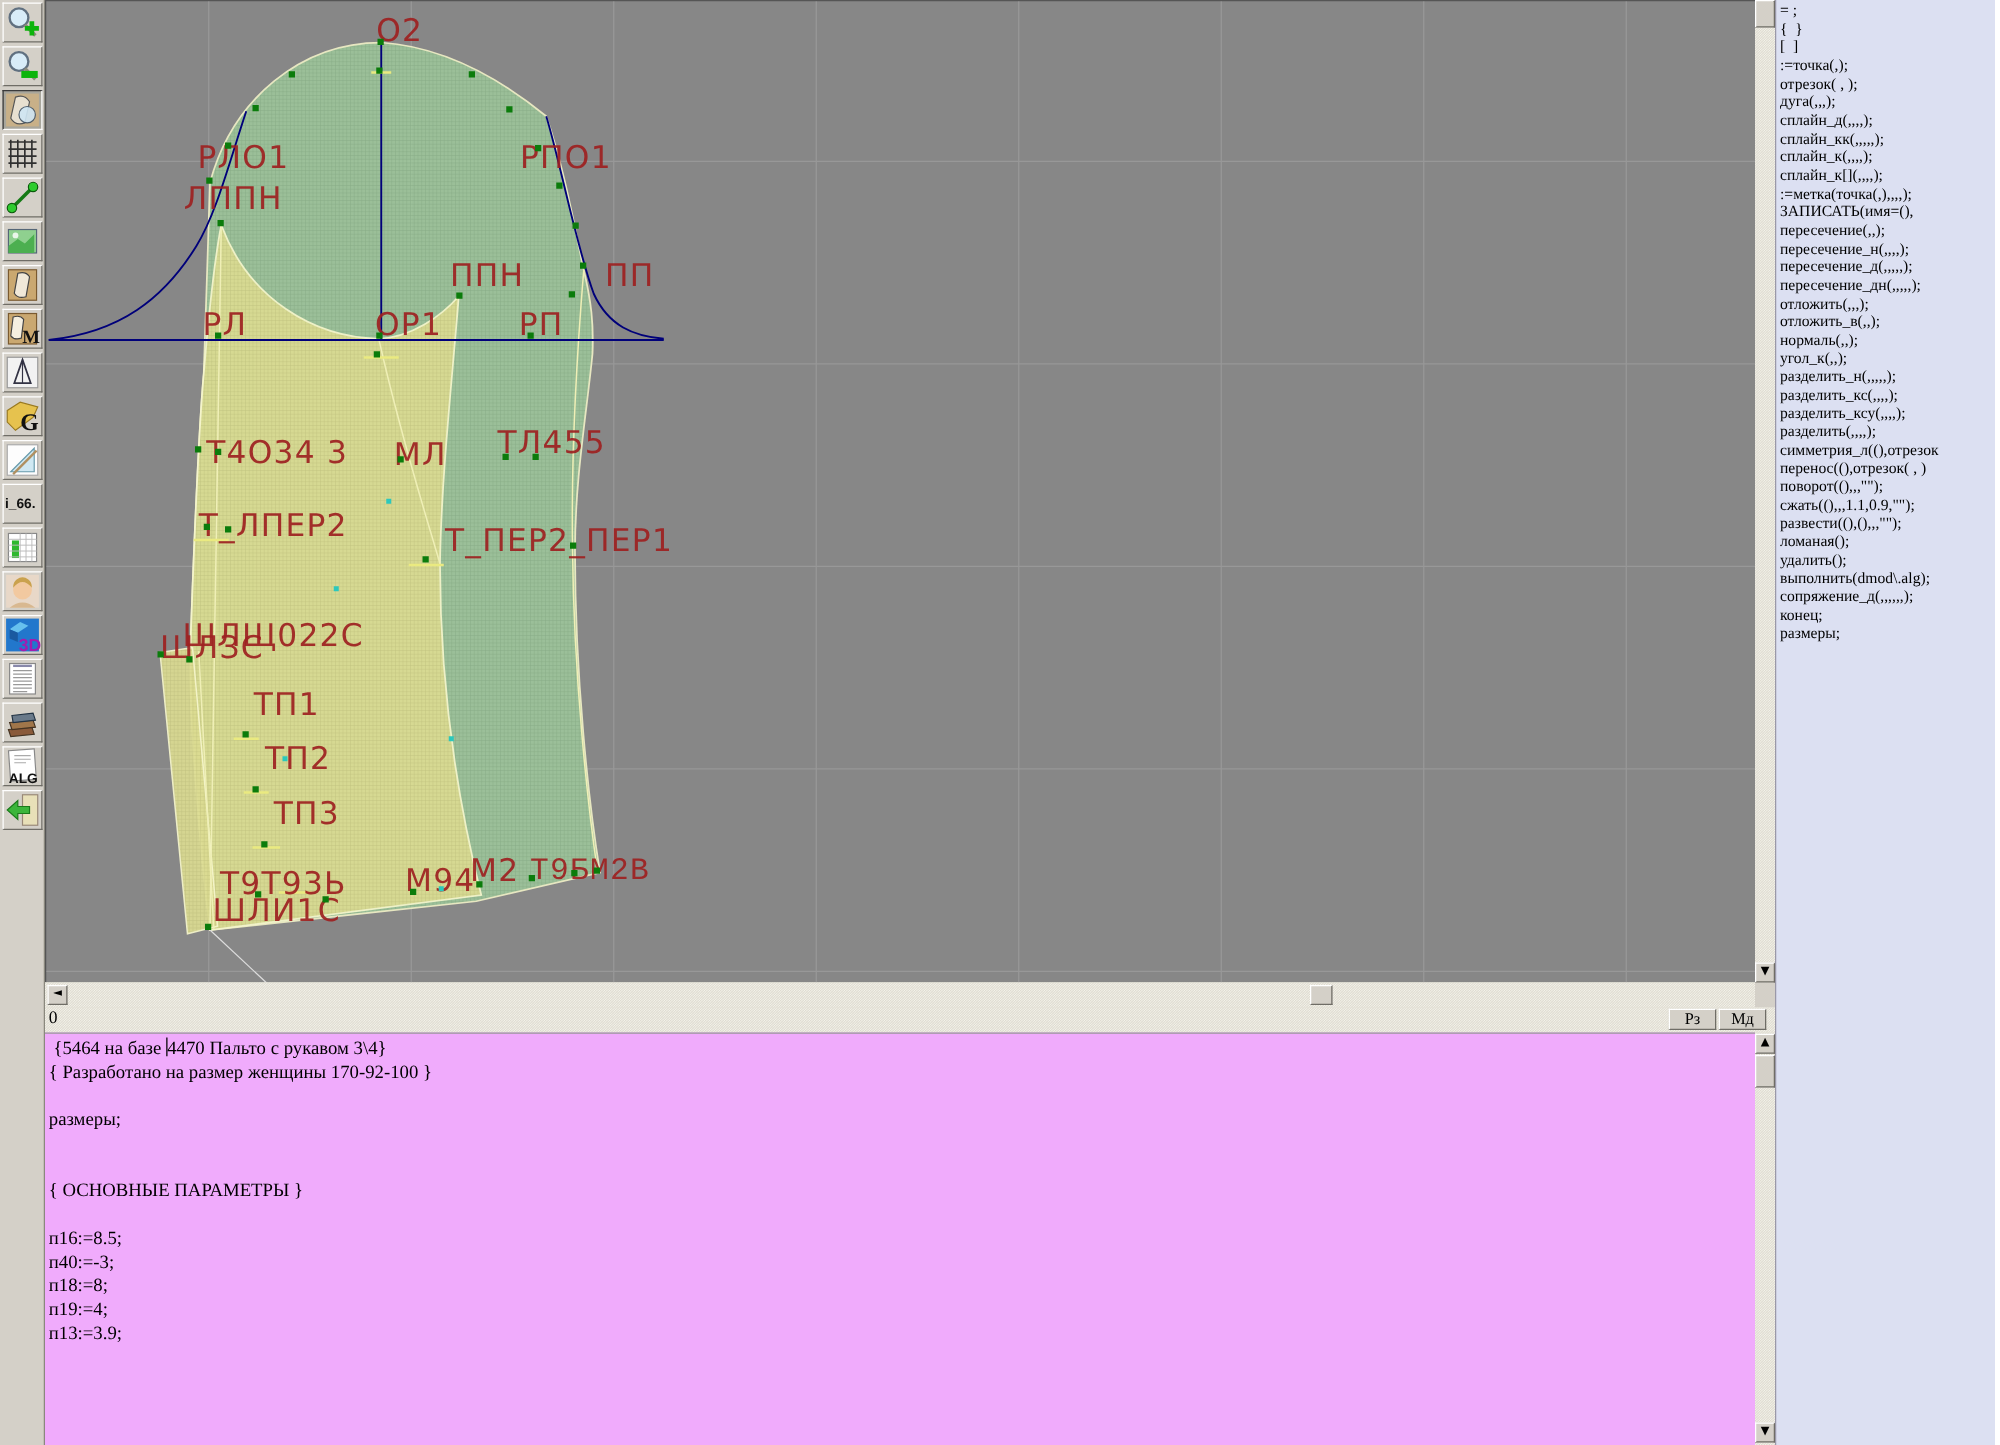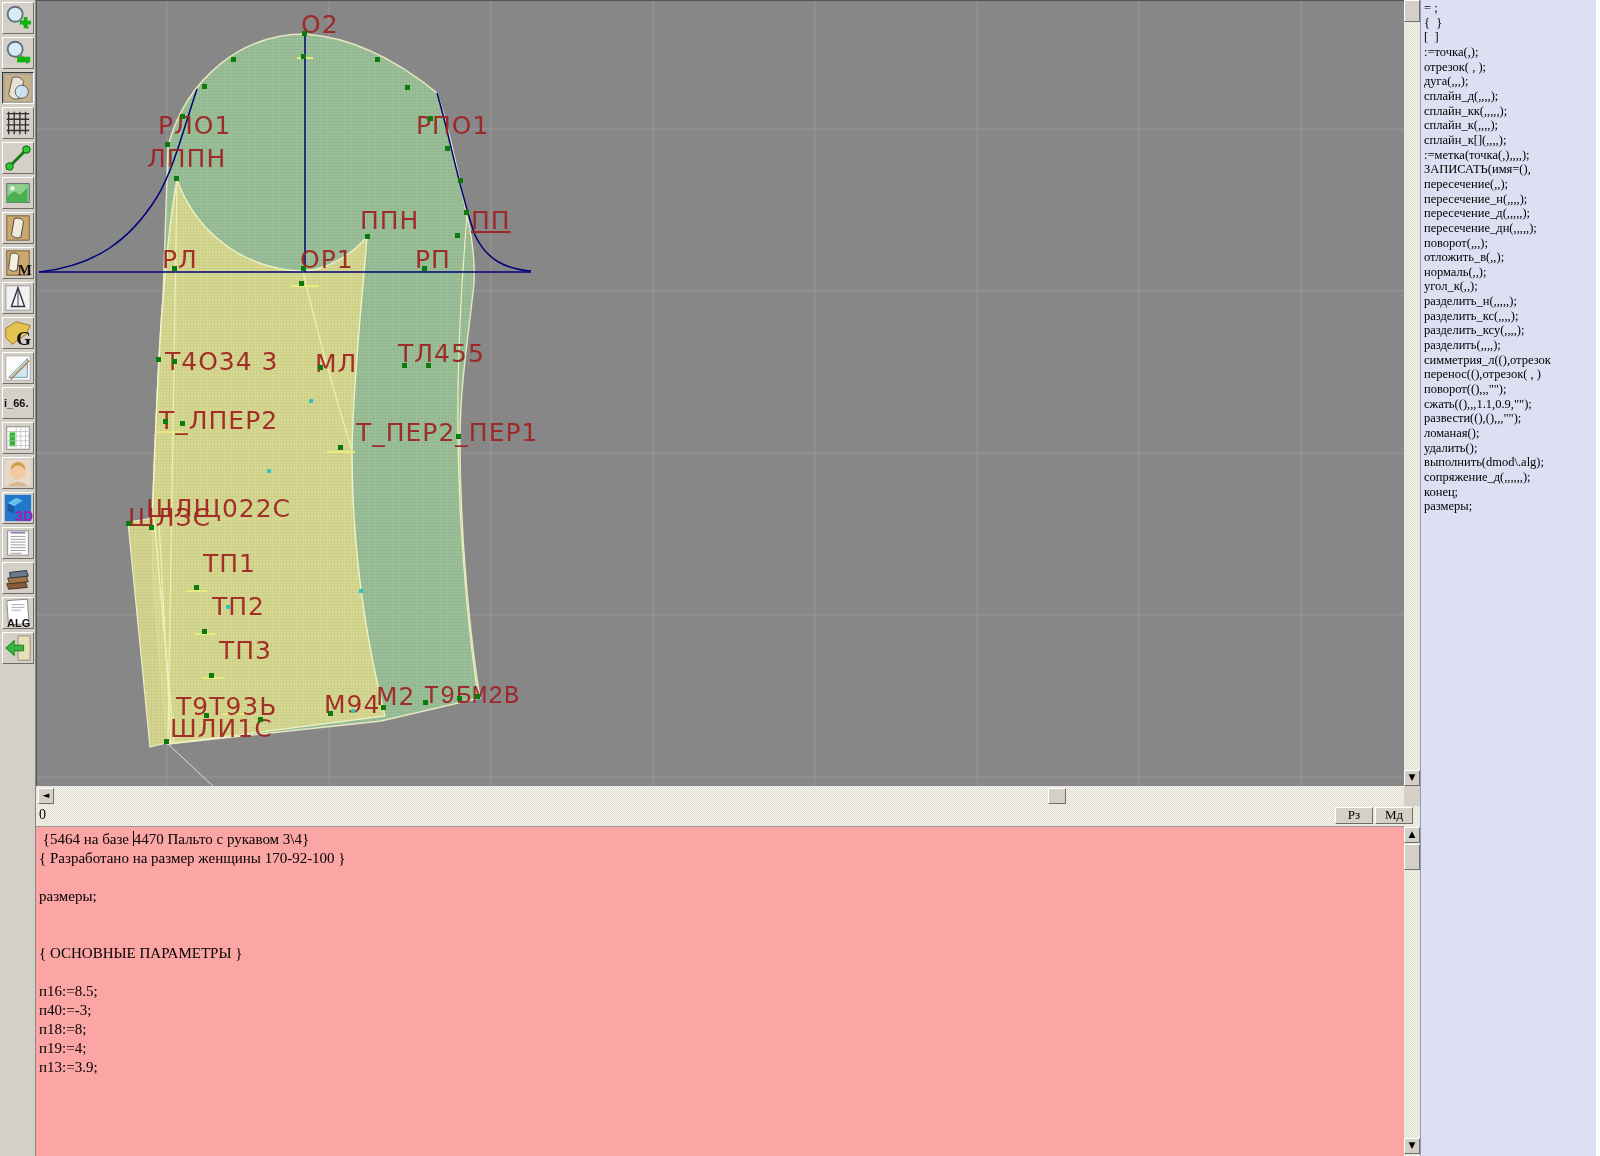--- a/index.html
+++ b/index.html
@@ -44,21 +44,21 @@
   .sthumb { position:absolute; background:#d4d0c8; box-sizing:border-box;
     border:1px solid; border-color:#ffffff #6f6d66 #6f6d66 #ffffff; }
   
   #status { position:absolute; left:36px; top:806px; width:1384px; height:20px; }
   #status .zero { position:absolute; left:3px; top:1px; font-size:14px; color:#000; }
   .statbtn { position:absolute; top:1px; width:38px; height:17px; background:#d4d0c8;
     box-sizing:border-box; border:1px solid; border-color:#ffffff #6f6d66 #6f6d66 #ffffff;
     font:13px "Liberation Serif",serif; line-height:14px; text-align:center; }
   
   #editor { position:absolute; left:36px; top:826px; width:1368px; height:330px;
-    background:#fca5a5; color:#000; font-size:15px; overflow:hidden;
+    background:#f0abfc; color:#000; font-size:15px; overflow:hidden;
     padding:3px 0 0 3px; box-sizing:border-box; border-top:1px solid #999; }
   .eline { height:19px; line-height:19px; white-space:pre; }
   .caret { display:inline-block; width:1px; height:15px; background:#000; vertical-align:-2px; }
   
   #sidebar { position:absolute; left:1420px; top:0; width:180px; height:1156px;
     background:#dce0f2; border-left:1px solid #9a98a8; box-sizing:border-box;
     padding-top:1px; overflow:hidden; }
   #sidebar:after { content:""; position:absolute; right:0; top:0; width:4px; height:100%; background:#fff; }
   .sline { height:14.66px; line-height:14.66px; font-size:12.5px; color:#000;
     white-space:pre; overflow:hidden; padding-left:3px; cursor:default; }
@@ -205,21 +205,21 @@
     </g>
 
     <path d="M167,743 L213,786" stroke="#dddddd" stroke-width="1"></path>
   </svg>
   <div id="labels-layer">
       <div class="clabel" style="left: 264px; top: 12px;">О2</div>
       <div class="clabel" style="left: 121px; top: 113px;">РЛО1</div>
       <div class="clabel" style="left: 110px; top: 146px;">ЛППН</div>
       <div class="clabel" style="left: 379px; top: 113px;">РПО1</div>
       <div class="clabel" style="left: 323px; top: 208px; text-align: right;">ППН</div>
-      <div class="clabel" style="left: 434px; top: 208px; text-decoration: underline;">ПП</div>
+      <div class="clabel" style="left: 447px; top: 208px;">ПП</div>
       <div class="clabel" style="left: 125px; top: 247px;">РЛ</div>
       <div class="clabel" style="left: 263px; top: 247px;">ОР1</div>
       <div class="clabel" style="left: 378px; top: 247px;">РП</div>
       <div class="clabel" style="left: 128px; top: 349px;">Т4О34 3</div>
       <div class="clabel" style="left: 278px; top: 351px;">МЛ</div>
       <div class="clabel" style="left: 361px; top: 341px;">ТЛ455</div>
       <div class="clabel" style="left: 122px; top: 408px;">Т_ЛПЕР2</div>
       <div class="clabel" style="left: 319px; top: 420px;">Т_ПЕР2_ПЕР1</div>
       <div class="clabel" style="left: 109px; top: 496px;">ШЛЩ022С</div>
       <div class="clabel" style="left: 91px; top: 505px;">ШЛЗС</div>
@@ -329,21 +329,21 @@
     <div class="sline">сплайн_д(,,,,);</div>
     <div class="sline">сплайн_кк(,,,,,);</div>
     <div class="sline">сплайн_к(,,,,);</div>
     <div class="sline">сплайн_к[](,,,,);</div>
     <div class="sline">:=метка(точка(,),,,,);</div>
     <div class="sline">ЗАПИСАТЬ(имя=(),</div>
     <div class="sline">пересечение(,,);</div>
     <div class="sline">пересечение_н(,,,,);</div>
     <div class="sline">пересечение_д(,,,,,);</div>
     <div class="sline">пересечение_дн(,,,,,);</div>
-    <div class="sline">поворот(,,,);</div>
+    <div class="sline">отложить(,,,);</div>
     <div class="sline">отложить_в(,,);</div>
     <div class="sline">нормаль(,,);</div>
     <div class="sline">угол_к(,,);</div>
     <div class="sline">разделить_н(,,,,,);</div>
     <div class="sline">разделить_кс(,,,,);</div>
     <div class="sline">разделить_ксу(,,,,);</div>
     <div class="sline">разделить(,,,,);</div>
     <div class="sline">симметрия_л((),отрезок</div>
     <div class="sline">перенос((),отрезок( , )</div>
     <div class="sline">поворот((),,,"");</div>

